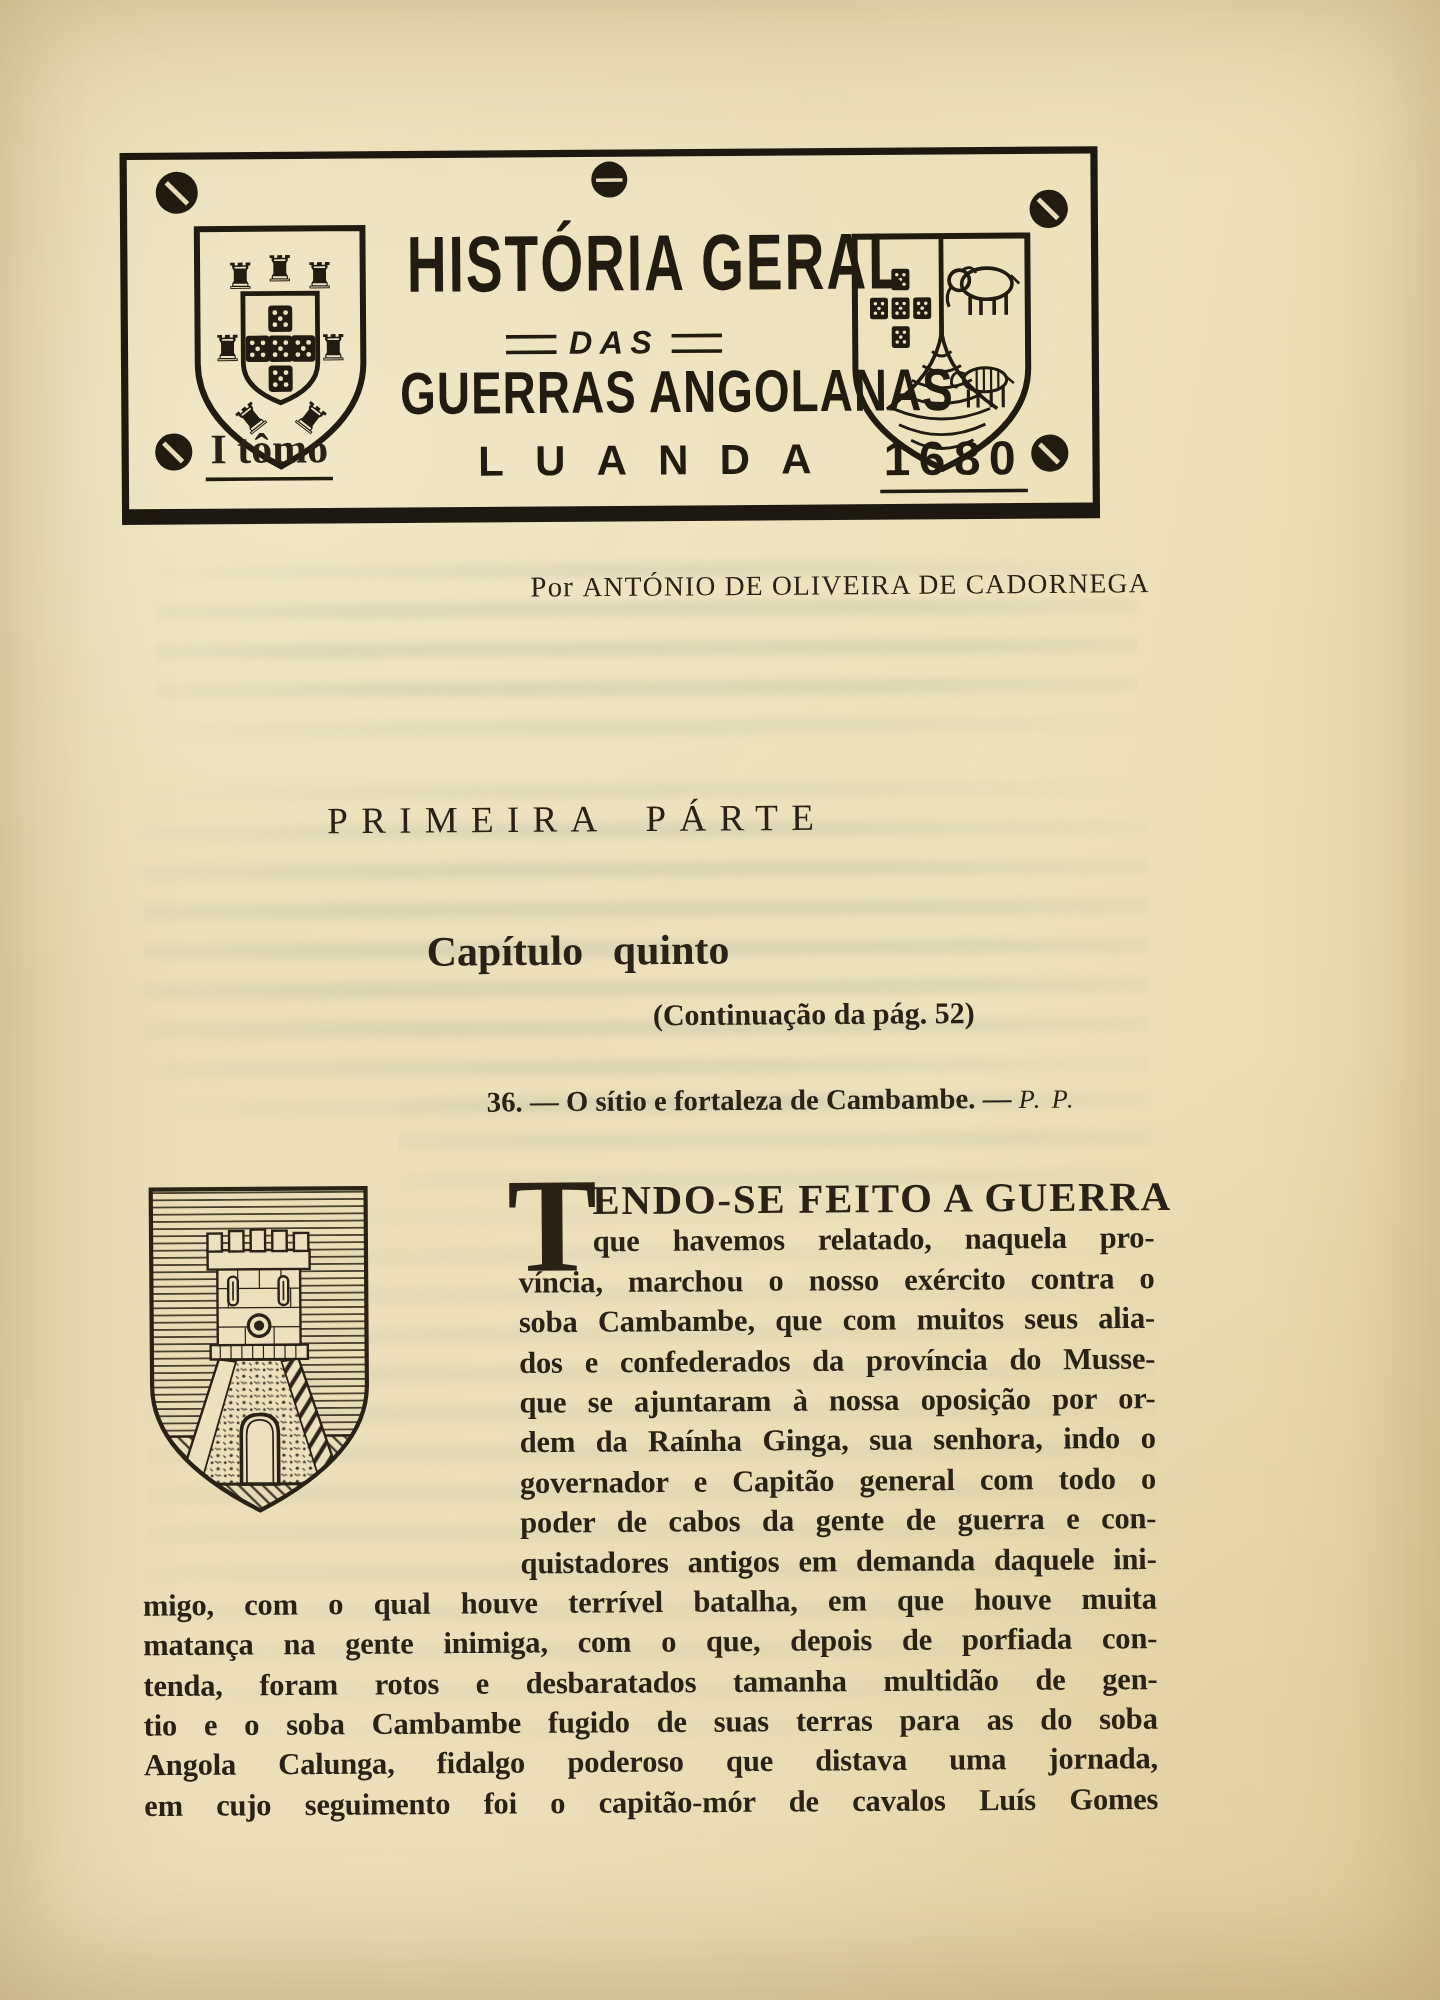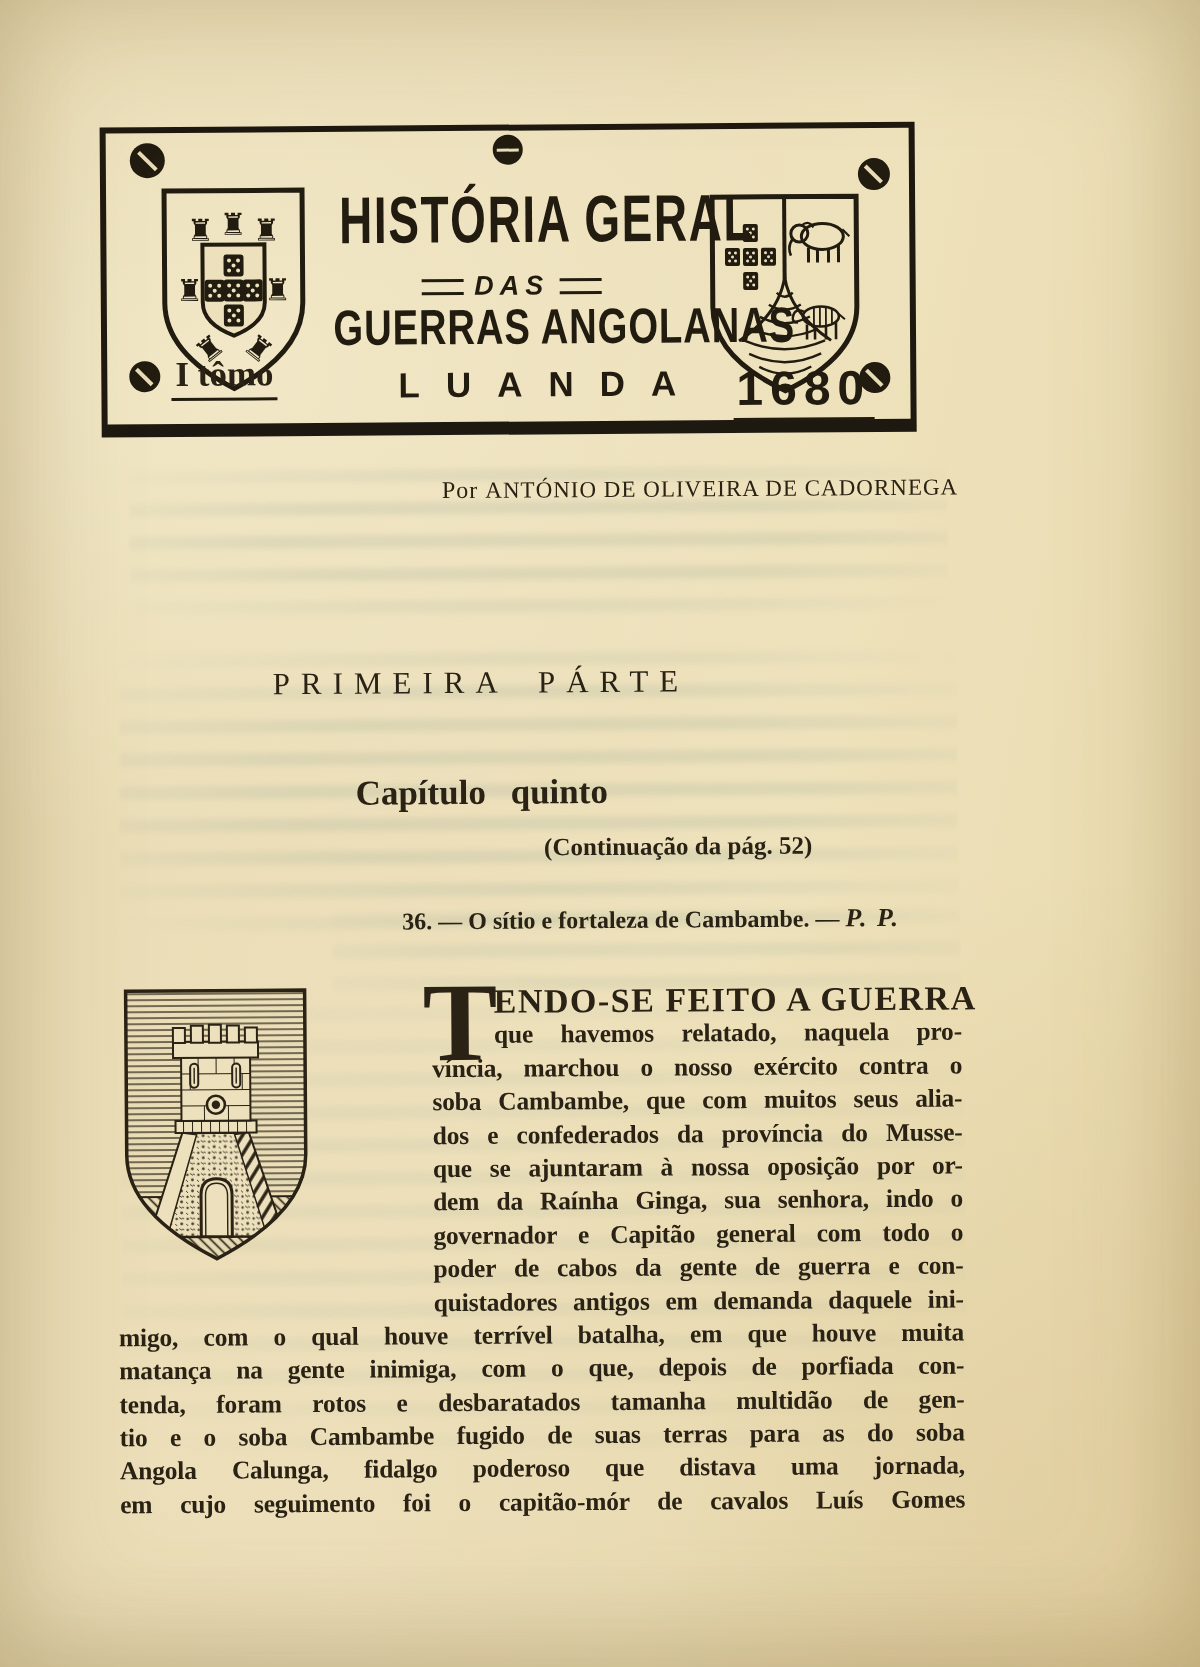--- a/index.html
+++ b/index.html
@@ -39,39 +39,39 @@
   .t1{ position:absolute; left:195px; top:50px; width:420px; text-align:center;
     font-size:56px; letter-spacing:2px; transform:scale(.82,1.18); transform-origin:center top; white-space:nowrap;}
   .das-row{ position:absolute; left:195px; top:140px; width:420px; text-align:center; }
   .das-row .bar{ display:inline-block; width:42px; height:10px; vertical-align:middle; margin:0 10px;
     border-top:3.5px solid #221c10; border-bottom:3.5px solid #221c10;}
   .das-row .das{ font-size:27px; letter-spacing:6px; vertical-align:middle; font-style:italic;}
   .t2{ position:absolute; left:195px; top:168px; width:420px; text-align:center;
     font-size:45px; letter-spacing:1px; transform:scale(.85,1.1); transform-origin:center top; white-space:nowrap;}
   .city{ position:absolute; left:228px; top:234px; width:404px; text-align:center;
     font-size:35px; letter-spacing:26px; text-indent:26px; white-space:nowrap;}
-  .year{ position:absolute; left:626px; top:232px; font-size:48px; letter-spacing:7px;
+  .year{ position:absolute; left:626px; top:232px; font-size:40px; letter-spacing:7px;
     border-bottom:3.5px solid #221c10; padding:0 3px 2px;}
   .volume{ position:absolute; left:64px; top:222px; font-family:"Liberation Serif",serif; font-weight:bold;
     font-size:35px; border-bottom:3.5px solid #221c10; padding:0 4px 3px;}
   .arms{ position:absolute; }
 
   
   .byline{ position:absolute; left:115px; top:476px; width:845px; text-align:right; padding-right:6px;
     font-size:24px; letter-spacing:1px; white-space:nowrap;}
   .byline .nm{ font-size:23px; }
   .part{ position:absolute; left:115px; top:664px; width:845px; padding-right:112px; box-sizing:border-box;
     text-align:center; font-size:31px; letter-spacing:11px; word-spacing:12px; white-space:nowrap;}
   .chapter{ position:absolute; left:115px; top:772px; width:845px; padding-right:112px; box-sizing:border-box;
     text-align:center; font-size:35px; font-weight:bold; word-spacing:16px; white-space:nowrap;}
   .contin{ position:absolute; left:115px; top:833px; width:845px; padding-left:280px; box-sizing:border-box;
     text-align:center; font-size:25px; font-weight:bold; white-space:nowrap;}
   .section{ position:absolute; left:115px; top:905px; width:845px; padding-left:225px; box-sizing:border-box;
     text-align:center; font-size:24px; font-weight:bold; white-space:nowrap;}
-  .section .pp{ font-style:italic; font-weight:bold; font-size:26px; letter-spacing:2px;}
+  .section .pp{ font-style:italic; font-weight:normal; font-size:22px; letter-spacing:2px;}
 
   
   .bodytext{ position:absolute; left:115px; top:984px; width:845px; font-weight:bold; }
   .bl{ line-height:33.4px; font-size:25.5px; letter-spacing:-0.2px;
     text-align:justify; text-align-last:justify; height:33.4px; white-space:nowrap;}
   .narrow{ position:relative; margin-left:315px; width:530px; }
   .narrow .ind{ padding-left:62px; }
   .caps{ font-size:34px; letter-spacing:1.5px; }
   .dropcap{ position:absolute; left:-9px; top:-7px; font-size:112px; line-height:.8; font-weight:bold; }
   .wide{ width:845px; }

